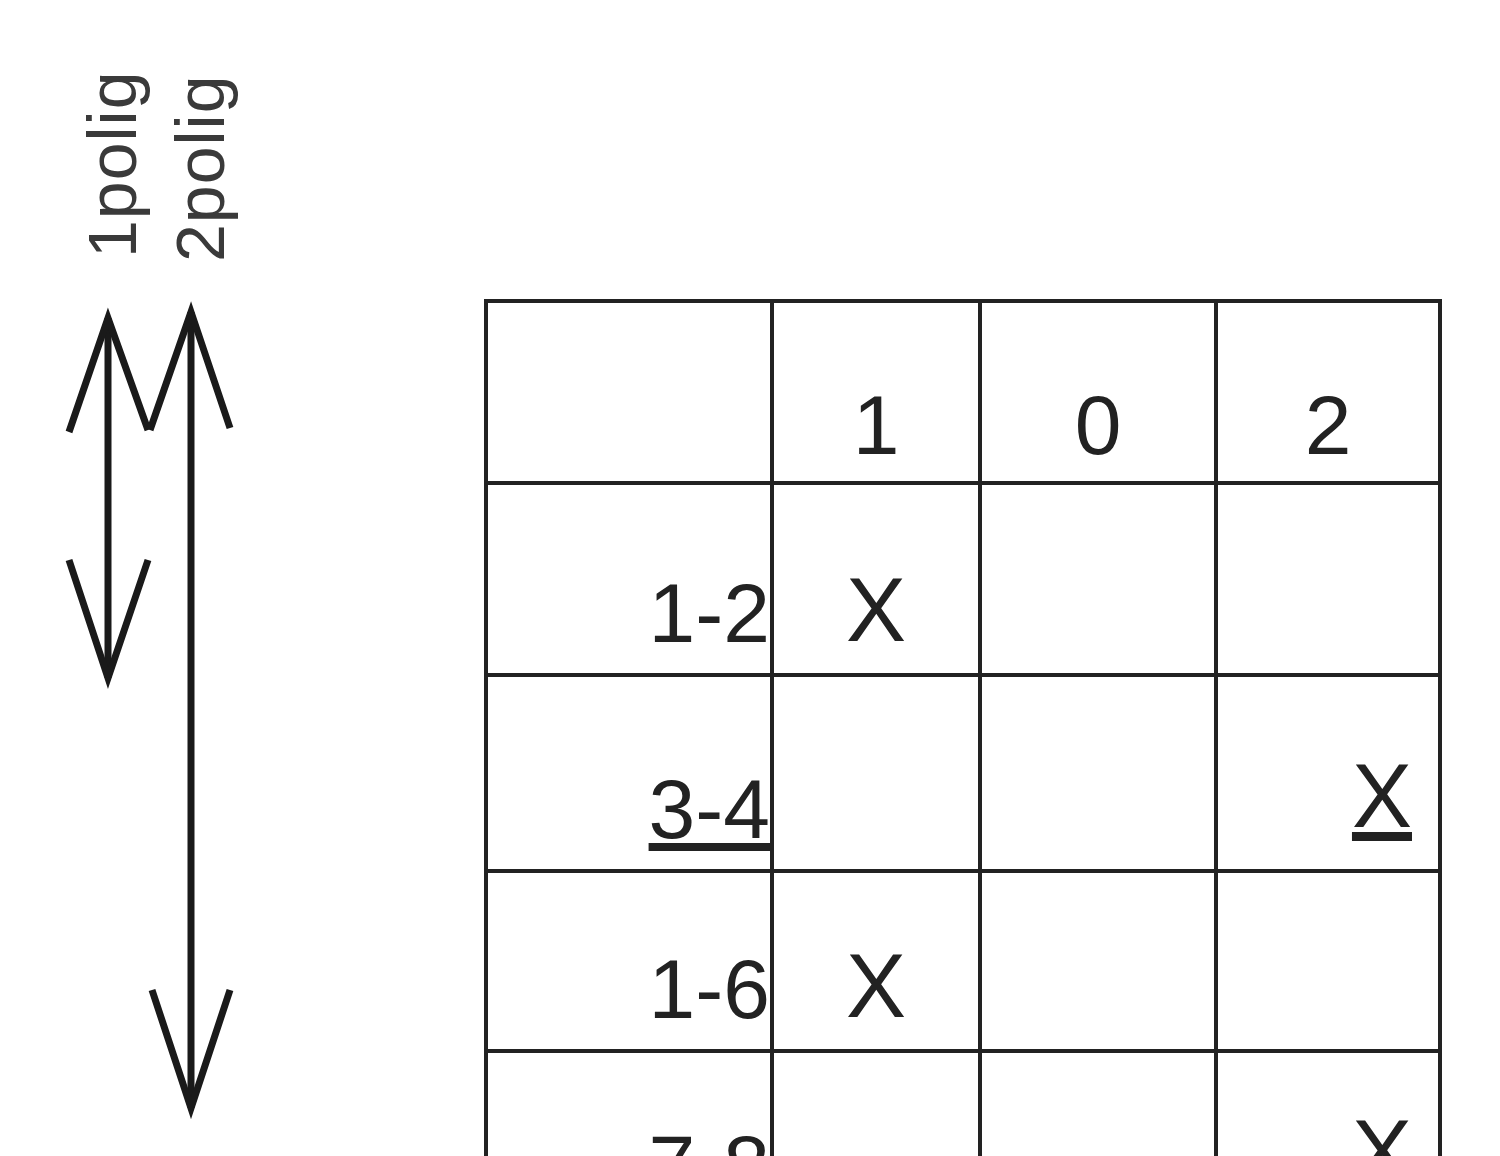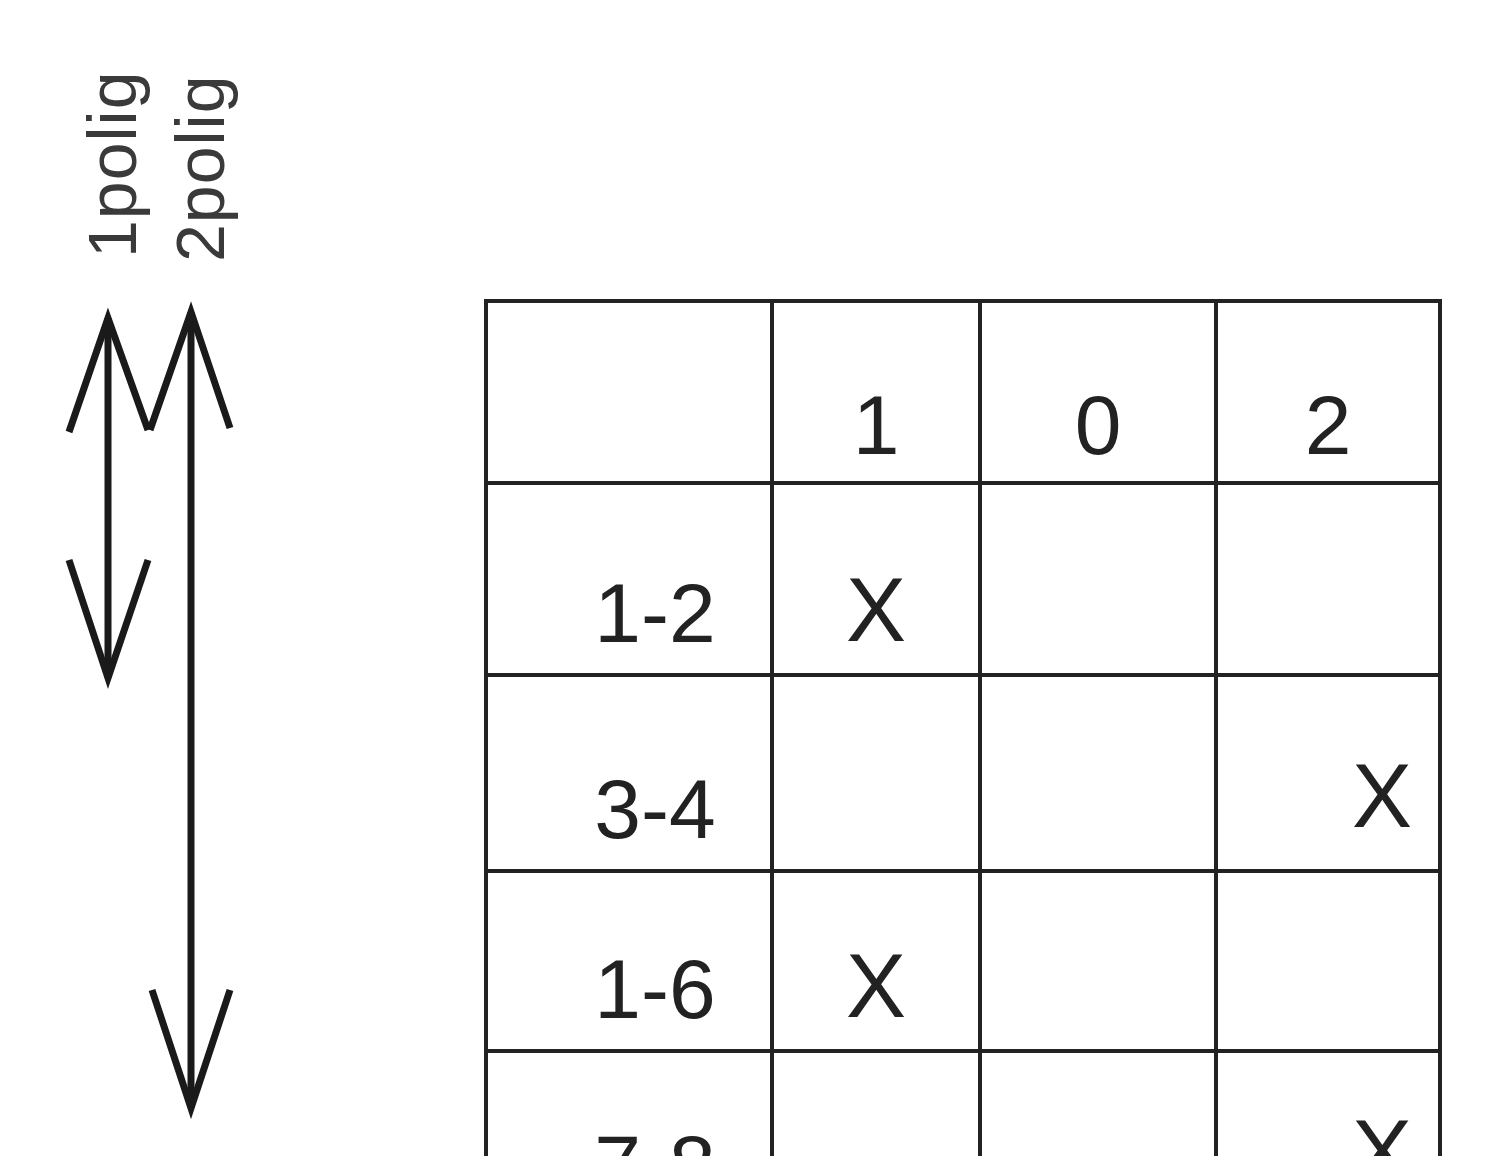--- a/index.html
+++ b/index.html
@@ -7,23 +7,23 @@
            font-family: "Liberation Sans", "DejaVu Sans", sans-serif; color: #1a1a1a; }
     .vlabel { position: absolute; font-size: 68px; color: #3a3a3a; line-height: 1;
               transform-origin: left top; transform: rotate(-90deg); white-space: nowrap; letter-spacing: 1px; }
     #arrows { position: absolute; left: 0; top: 0; }
     table.switch { position: absolute; left: 484px; top: 299px; border-collapse: collapse;
                    table-layout: fixed; }
     table.switch td { border: 4px solid #222; padding: 0; font-size: 84px; color: #222;
                       font-weight: normal; line-height: 1; }
     .c0 { width: 282px; } .c1 { width: 204px; } .c2 { width: 232px; } .c3 { width: 220px; }
     .rowh td { height: 164px; }
-    .r1 td { height: 160px; } .r2 td { height: 164px; } .r3 td { height: 148px; } .r4 td { height: 144px; }
+    .r1 td { height: 160px; } .r2 td { height: 164px; text-decoration: underline; } .r3 td { height: 148px; } .r4 td { height: 144px; }
     .hdr { text-align: center; vertical-align: bottom; padding-bottom: 14px !important; }
-    .lbl { text-align: center; vertical-align: bottom; padding-left: 52px !important; padding-bottom: 18px !important; }
+    .lbl { text-align: right; vertical-align: bottom; padding-left: 52px !important; padding-bottom: 18px !important; }
     .mark-left { text-align: center; vertical-align: bottom; padding-bottom: 18px !important; font-size: 90px !important; }
     .mark-right { text-align: right; vertical-align: bottom; padding-right: 26px !important; padding-bottom: 28px !important; font-size: 90px !important; }
   </style>
 </head>
 <body>
 
 <div>
 
   <div class="vlabel" style="left:78px; top:258px;">1polig</div>
   <div class="vlabel" style="left:166px; top:262px;">2polig</div>

